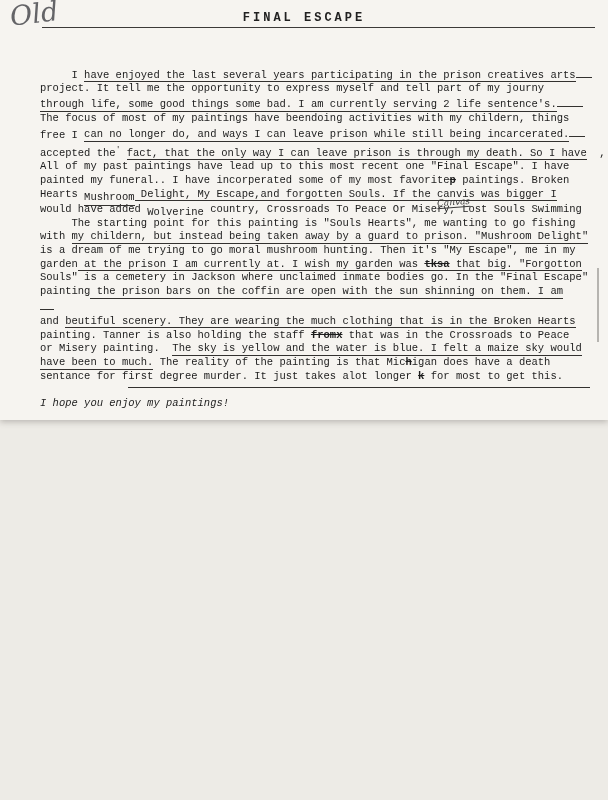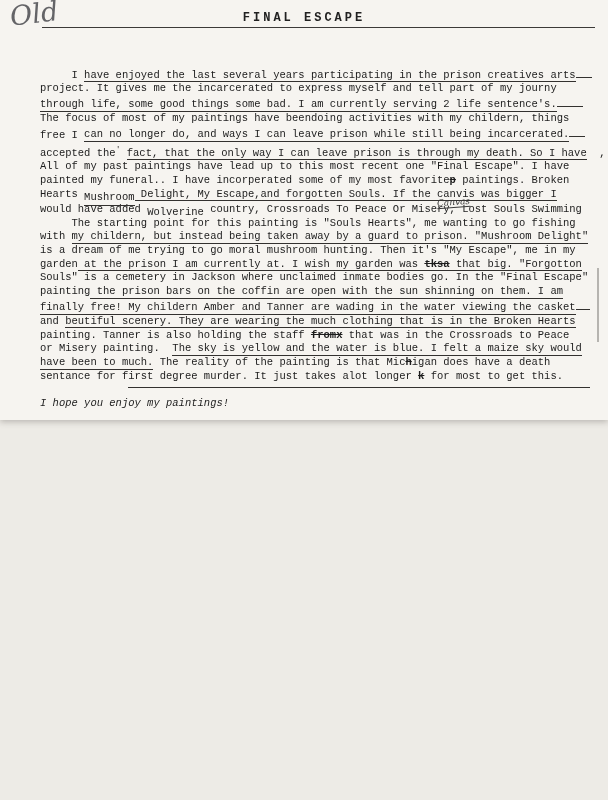--- a/index.html
+++ b/index.html
@@ -58,36 +58,36 @@
 </head>
 <body>
 
 <div class="sheet-top">
   <div class="hand-note">Old</div>
   <div class="title">FINAL ESCAPE</div>
   <div class="title-rule"></div>
   <div class="letter">
     <div>
         <div class="tline"><span>     I </span><span class="u">have enjoyed the last several years participating in the prison creatives arts</span><span class="u fill" style="width: 16px;"></span></div>
-        <div class="tline"><span>project. It gives me the incarcerated to express myself and tell part of my journy</span></div>
+        <div class="tline"><span>project. It tell me the opportunity to express myself and tell part of my journy</span></div>
         <div class="tline"><span class="u">through life, some good things some bad. I am currently serving 2 life sentence's.</span><span class="u fill" style="width: 26px;"></span></div>
         <div class="tline"><span>The focus of most of my paintings have beendoing activities with my childern, things</span></div>
         <div class="tline"><span>free I </span><span class="u">can no longer do, and ways I can leave prison while still being incarcerated.</span><span class="u fill" style="width: 16px;"></span></div>
         <div class="tline"><span>accepted the</span><span class="sup">'</span><span> </span><span class="u">fact, that the only way I can leave prison is through my death. So I have</span><span>  ,</span></div>
         <div class="tline"><span>All of my past paintings have lead up to this most recent one "Final Escape". I have</span></div>
         <div class="tline"><span>painted my funeral.. I have incorperated some of my most favorite</span><span class="strike bold">p</span><span> paintings. Broken</span></div>
         <div class="tline"><span>Hearts </span><span class="u low">Mushroom</span><span class="u"> Delight, My Escape,and forgotten Souls. If the </span><span class="u hw-host">canvis<span class="hw-note">Canvas</span></span><span class="u"> was bigger I</span></div>
         <div class="tline"><span>would have added </span><span class="low">Wolverine</span><span> country, Crossroads To Peace Or Misery, Lost Souls Swimming</span></div>
         <div class="tline"><span>     The starting point for this painting is "Souls Hearts", me wanting to go fishing</span></div>
         <div class="tline"><span>with </span><span class="u">my childern, but instead being taken away by a guard to prison. "Mushroom Delight"</span></div>
         <div class="tline"><span>is a dream of me trying to go moral mushroom hunting. Then it's "My Escape", me in my</span></div>
         <div class="tline"><span>garden</span><span class="u"> at the prison I am currently at. I wish my garden was </span><span class="u strike bold">tksa</span><span class="u"> that big. "Forgotton</span></div>
         <div class="tline"><span>Souls" is a cemetery in Jackson where unclaimed inmate bodies go. In the "Final Escape"</span></div>
         <div class="tline"><span>painting</span><span class="u"> the prison bars on the coffin are open with the sun shinning on them. I am</span></div>
-        <div class="tline"><span class="u">finally free! My childern Amber and Tanner are wading in the water viewing the casket</span><span class="u fill" style="width: 14px;"></span></div>
+        <div class="tline"><span class="u fill" style="width: 14px;"></span></div>
         <div class="tline"><span>and </span><span class="u">beutiful scenery. They are wearing the much clothing that is in the Broken Hearts</span></div>
         <div class="tline"><span>painting. Tanner is also holding the staff </span><span class="strike bold">fromx</span><span> that was in the Crossroads to Peace</span></div>
         <div class="tline"><span>or Misery painting.  </span><span class="u">The sky is yellow and the water is blue. I felt a maize sky would</span></div>
         <div class="tline"><span class="u">have been to much.</span><span> The reality of the painting is that Mic</span><span class="strike bold">h</span><span>igan does have a death</span></div>
         <div class="tline"><span>sentance for first degree murder. It just takes alot longer </span><span class="strike bold">k</span><span> for most to get this.</span></div>
       </div>
     <div class="final-rule"></div>
     <div class="closing">I hope you enjoy my paintings!</div>
   </div>
   <div class="margin-mark"></div>

